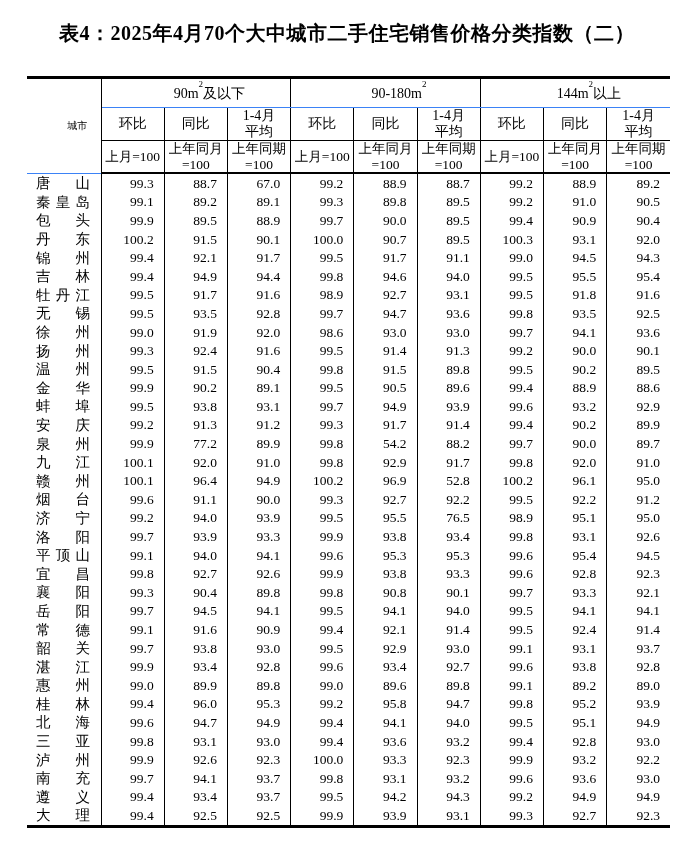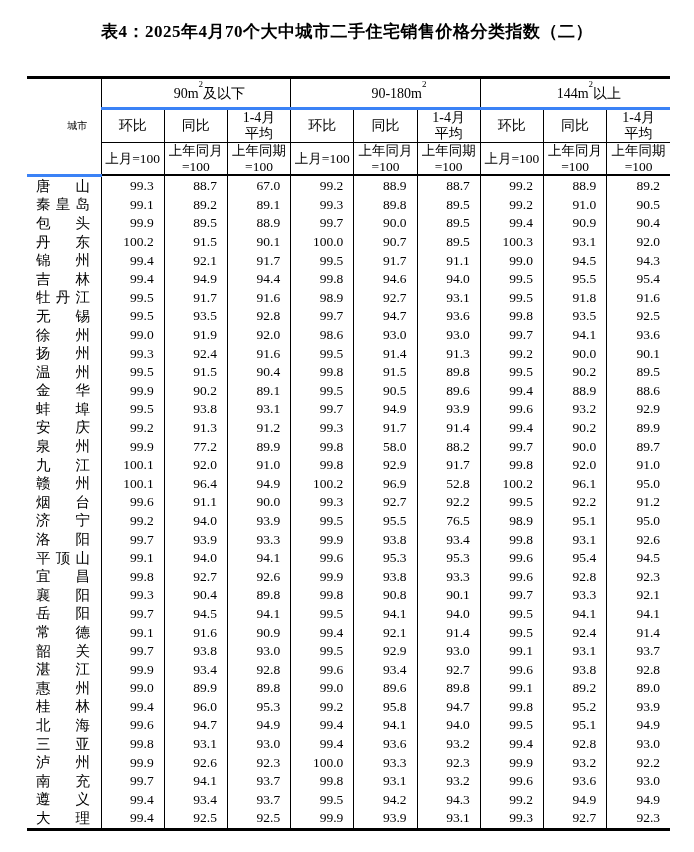--- a/index.html
+++ b/index.html
@@ -1,25 +1,25 @@
 <!DOCTYPE html>
 <html><head>
 <meta charset="utf-8">
 <style>
   html,body{margin:0;padding:0;background:#fff;}
   body{width:694px;height:852px;position:relative;color:#000;
        font-family:"Liberation Serif","DejaVu Serif",serif;}
   .title{position:absolute;top:20px;left:0;width:694px;text-align:center;
-         font-size:17px;font-weight:bold;letter-spacing:.5px;}
+         font-size:20px;font-weight:bold;letter-spacing:.5px;}
   table{position:absolute;left:27px;top:76px;width:643px;table-layout:fixed;
         border-collapse:collapse;border-top:3px solid #000;border-bottom:3px solid #000;}
   th,td{padding:0;font-weight:normal;}
   th{font-size:14px;text-align:center;vertical-align:middle;}
   th.vline,td.vline{border-right:1px solid #000;}
-  thead tr.group-row th{height:28px;border-bottom:3px solid #3b82f6;padding-left:27px;}
+  thead tr.group-row th{height:28px;border-bottom:1px solid #3b82f6;padding-left:27px;}
   thead tr.sub-row th{height:32px;border-bottom:1px solid #000;white-space:pre-line;line-height:1.15;}
   thead tr.base-row th{height:30px;border-bottom:2px solid #000;white-space:pre-line;line-height:1.15;font-size:13.5px;}
   th.city-h{border-bottom:2px solid #000;font-size:10px;}
   sup.sq{font-size:9px;position:relative;top:-5px;}
   tbody td{height:18.6px;font-size:13.5px;text-align:right;padding-right:10px;line-height:1;}
   tbody td.city{text-align:left;padding-right:0;}
   .cname{display:flex;justify-content:space-between;width:54px;margin-left:9px;
          font-size:14.5px;line-height:1;}
 </style>
 </head>
@@ -324,21 +324,21 @@
         <td class="city vline">
           <span class="cname">
             <span>泉</span>
             <span>州</span>
           </span>
         </td>
         <td class="vline">99.9</td>
         <td class="vline">77.2</td>
         <td class="vline">89.9</td>
         <td class="vline">99.8</td>
-        <td class="vline">58.0</td>
+        <td class="vline">54.2</td>
         <td class="vline">88.2</td>
         <td class="vline">99.7</td>
         <td class="vline">90.0</td>
         <td>89.7</td>
       </tr>
       <tr>
         <td class="city vline">
           <span class="cname">
             <span>九</span>
             <span>江</span>

